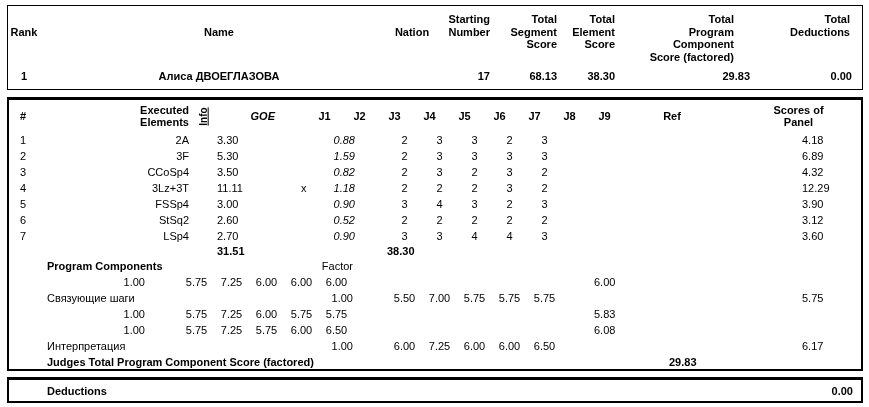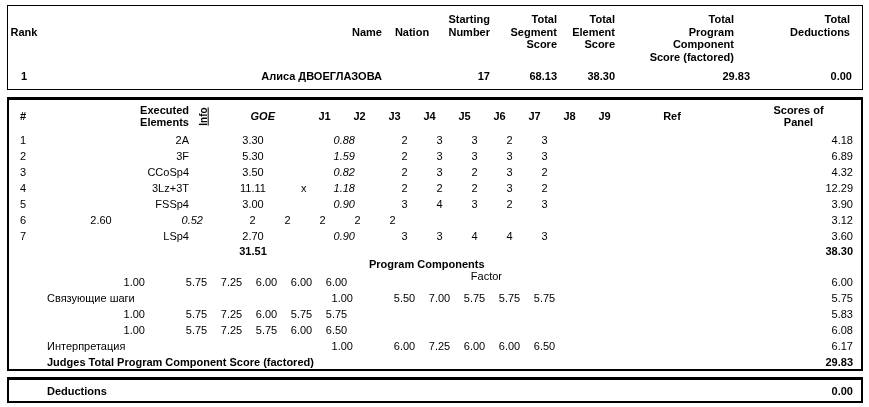--- a/index.html
+++ b/index.html
@@ -17,49 +17,49 @@
   .ded-box { top: 377px; height: 26px; border-top-width: 3px; }
 
   .row { display: flex; align-items: center; }
   .b { font-weight: bold; }
   .pre { white-space: pre-line; line-height: 12.5px; }
 
   
   .t-head { align-items: flex-start; height: 46px; }
   .t-vals { height: 22px; margin-top: 6px; }
   .c-rank { width: 32px; text-align: center; }
-  .c-name { flex: 1; padding-left: 16px; text-align: right; }
+  .c-name { flex: 1; padding-left: 16px; text-align: center; }
   .c-nation { width: 60px; text-align: center; }
   .c-start { width: 60px; text-align: right; padding-right: 12px; }
   .c-seg { width: 65px; text-align: right; padding-right: 10px; }
   .c-elem { width: 60px; text-align: right; padding-right: 12px; }
   .c-pcs { width: 135px; text-align: right; padding-right: 28px; }
   .c-pcs-v { width: 135px; text-align: right; padding-right: 12px; }
   .c-ded { width: 100px; text-align: right; padding-right: 12px; }
   .c-ded-v { width: 100px; text-align: right; padding-right: 10px; }
   .line2 { padding-top: 13px; }
 
   
   .e-head { height: 32px; font-weight: bold; }
   .e-row { height: 16px; }
   .e-total { height: 14px; font-weight: bold; }
-  .pc-head { height: 16px; flex-direction: column; }
+  .pc-head { height: 16px; }
   .pc-row { height: 16px; }
   .jt-row { height: 16px; }
   .w-num { width: 28px; text-align: center; }
   .w-name { width: 152px; padding-left: 8px; text-align: right; }
   .w-info { width: 28px; text-align: center; }
-  .w-bv { width: 80px; text-align: center; padding-right: 8px; }
+  .w-bv { width: 80px; text-align: left; padding-right: 8px; }
   .h-bv { width: 80px; text-align: left; padding-left: 44px; }
   .w-x { width: 24px; text-align: left; padding-left: 4px; }
   .w-goe { width: 34px; text-align: right; padding-right: 0; font-style: italic; }
   .w-gap { width: 32px; }
   .w-j { width: 35px; text-align: center; }
   .w-ref { width: 100px; text-align: center; }
-  .w-panel { flex: 1; text-align: right; padding-right: 8px; }
+  .w-panel { flex: 1; text-align: left; padding-right: 8px; }
   .h-panel { flex: 1; text-align: center; padding-left: 14px; }
   .w-complabel { width: 208px; padding-left: 38px; text-align: left; }
   .w-factor { width: 138px; text-align: right; padding-right: 2px; }
   .w-jtlabel { flex: 0 0 660px; padding-left: 38px; text-align: left; }
   .rot {
     display: inline-block;
     transform: rotate(-90deg);
     font-weight: bold; font-size: 10px;
     text-decoration: underline;
   }
@@ -239,20 +239,21 @@
         <div class="w-j"></div>
         <div class="w-j"></div>
         <div class="w-j"></div>
         <div class="w-j"></div>
         <div class="w-ref"></div>
         <div class="w-panel">3.90</div>
       </div>
 
       <div class="row e-row">
         <div class="w-num">6</div>
+        <div class="w-name">StSq2</div>
         <div class="w-info"></div>
         <div class="w-bv">2.60</div>
         <div class="w-x"></div>
         <div class="w-goe">0.52</div>
         <div class="w-gap"></div>
         <div class="w-j">2</div>
         <div class="w-j">2</div>
         <div class="w-j">2</div>
         <div class="w-j">2</div>
         <div class="w-j">2</div>

